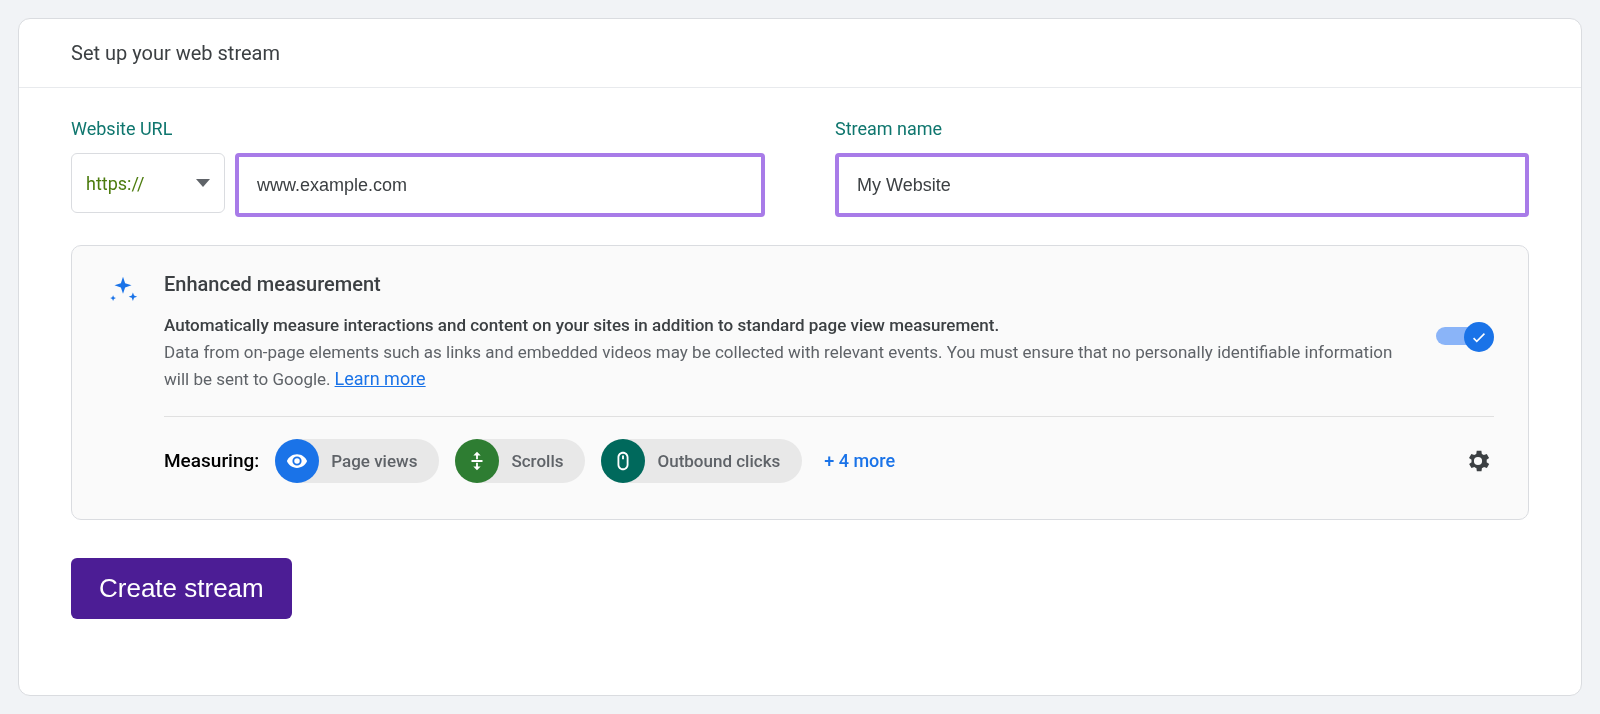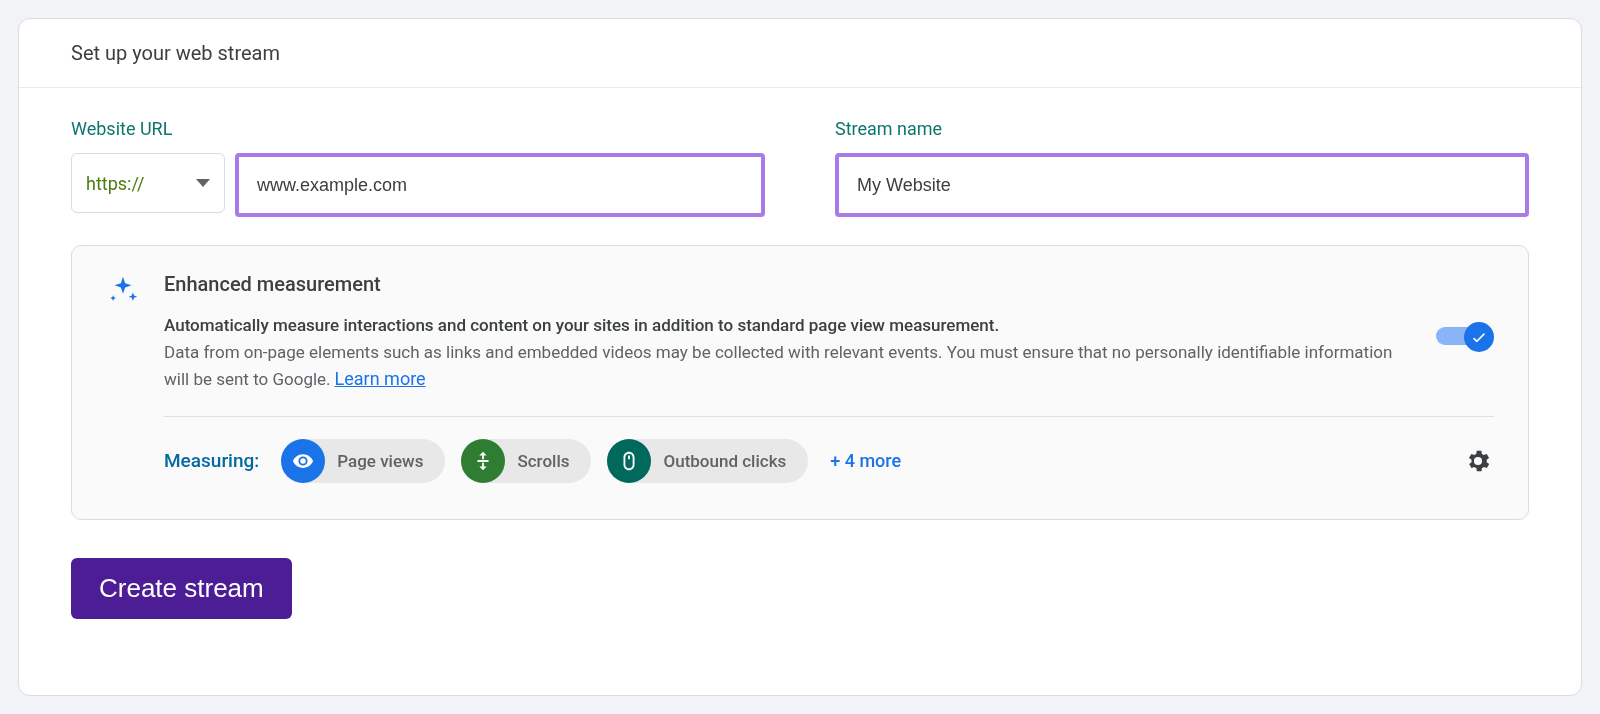--- a/index.html
+++ b/index.html
@@ -147,23 +147,22 @@
     border-top: 1px solid #e0e0e0;
     margin: 22px 0;
   }
   .measuring-row {
     display: flex;
     align-items: center;
     gap: 16px;
   }
   .measuring-label {
     font-size: 19px;
-    color: #0369a1;
-    font-weight: 500;
-    margin-right: 6px;
+    color: #000000;
+    font-weight: 500;
   }
   .chip-wrap { display: flex; align-items: flex-start; }
   .chip-icon {
     width: 44px; height: 44px;
     border-radius: 50%;
     display: flex; align-items: center; justify-content: center;
     z-index: 2;
   }
   .chip-icon.blue { background: #1a73e8; }
   .chip-icon.green { background: #2e7d32; }

